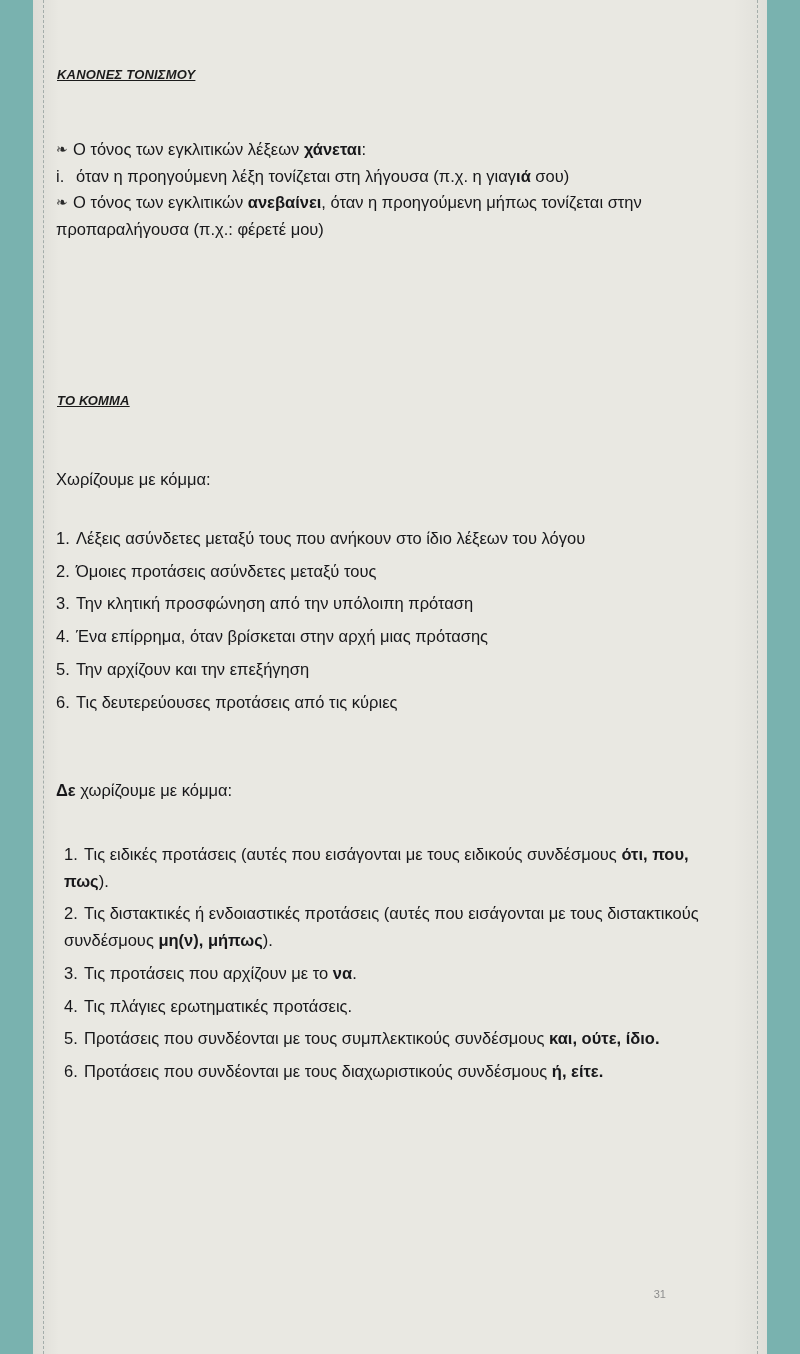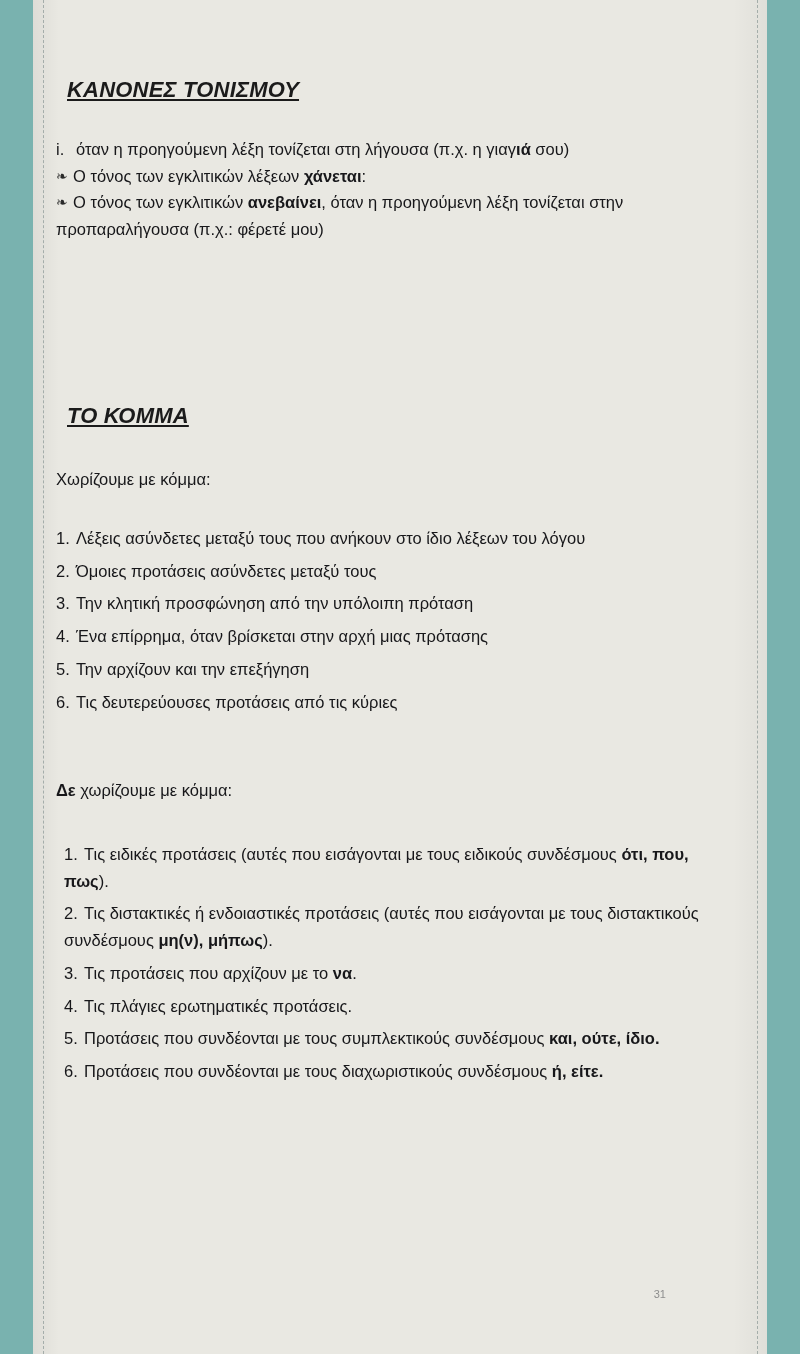--- a/index.html
+++ b/index.html
@@ -65,26 +65,26 @@
   .content {
     position: absolute;
     left: 22px;
     top: 0;
     width: 690px;
     height: 1354px;
     padding: 0;
   }
 
   h2.heading {
-    font-size: 22px;
+    font-size: 13px;
     font-style: italic;
     font-weight: bold;
     color: #1b1b1b;
     text-decoration: underline;
-    margin: 11px;
+    margin: 1px;
     letter-spacing: 0.2px;
   }
   .head1 { position: absolute; left: 34px; top: 66px; }
   .head2 { position: absolute; left: 34px; top: 392px; }
 
   .block {
     position: absolute;
     left: 34px;
     width: 660px;
     font-size: 16.5px;
@@ -140,27 +140,27 @@
 
   <div class="perf perf-left"></div>
   <div class="perf perf-right"></div>
 
   <div class="content">
 
     <h2 class="heading head1">ΚΑΝΟΝΕΣ ΤΟΝΙΣΜΟΥ</h2>
 
     <div class="block blk-tonismos">
       <div class="li line">
+        <span class="bullet-icon">❧</span><span>Ο τόνος των εγκλιτικών λέξεων </span><b>χάνεται</b><span>:</span>
+      </div>
+      <div class="li line">
         <span class="indent-roman">i.</span><span>όταν η προηγούμενη λέξη τονίζεται στη λήγουσα (π.χ. η γιαγ</span><b>ιά</b><span> σου)</span>
       </div>
       <div class="li line">
-        <span class="bullet-icon">❧</span><span>Ο τόνος των εγκλιτικών λέξεων </span><b>χάνεται</b><span>:</span>
-      </div>
-      <div class="li line">
-        <span class="bullet-icon">❧</span><span>Ο τόνος των εγκλιτικών </span><b>ανεβαίνει</b><span>, όταν η προηγούμενη λέξη τονίζεται στην</span>
+        <span class="bullet-icon">❧</span><span>Ο τόνος των εγκλιτικών </span><b>ανεβαίνει</b><span>, όταν η προηγούμενη μήπως τονίζεται στην</span>
       </div>
       <div class="li line">προπαραλήγουσα (π.χ.: φέρετέ μου)</div>
     </div>
 
     <h2 class="heading head2">ΤΟ ΚΟΜΜΑ</h2>
 
     <div class="block blk-komma-intro">Χωρίζουμε με κόμμα:</div>
 
     <div class="block blk-komma-list">
       <div class="li li-spaced line">

